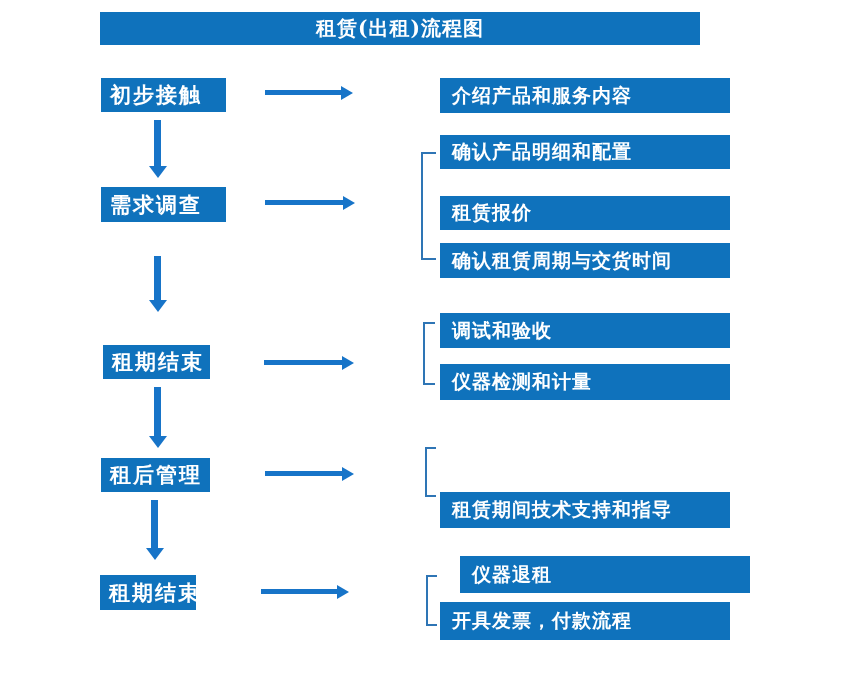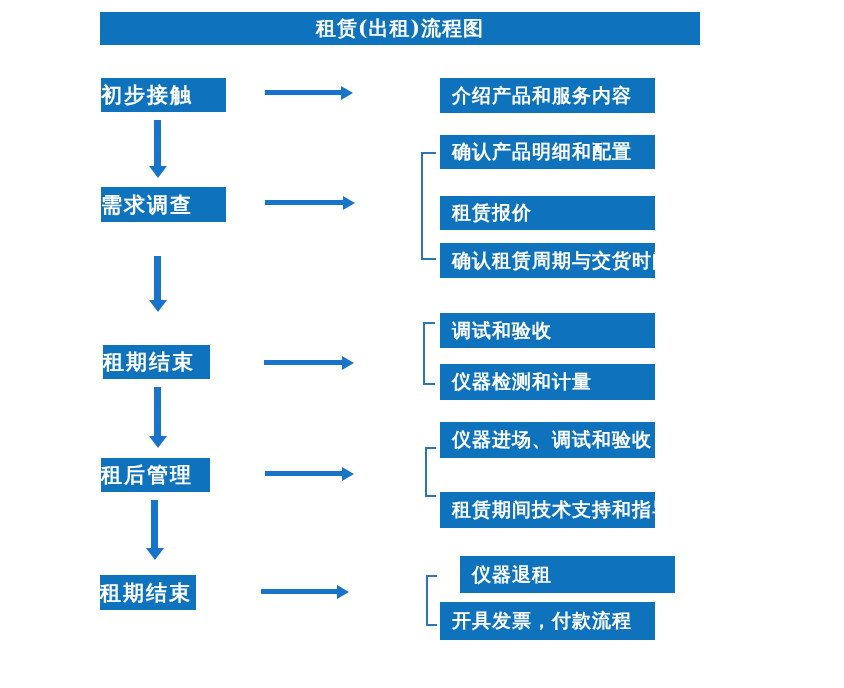--- a/index.html
+++ b/index.html
@@ -29,26 +29,27 @@
     display: flex; align-items: center; justify-content: center;
     letter-spacing: 1px;
   }
   .step {
     position: absolute;
     background: var(--box-fill);
     color: var(--text);
     font-size: 21px;
     font-weight: bold;
     display: flex; align-items: center;
+    padding-left: 9px;
     letter-spacing: 2px;
     white-space: nowrap;
   }
   .detail {
     position: absolute;
-    left: 440px; width: 215px;
+    left: 440px; width: 290px;
     background: var(--box-fill);
     color: var(--text);
     font-size: 19px;
     font-weight: bold;
     display: flex; align-items: center;
     padding-left: 12px;
     letter-spacing: 1px;
     white-space: nowrap;
   }
   .v-arrow {
@@ -115,18 +116,17 @@
   <div class="bracket" style="left:423px; top:322px; width:12px; height:63px;"></div>
   <div class="bracket" style="left:425px; top:447px; width:11px; height:50px;"></div>
   <div class="bracket" style="left:426px; top:575px; width:11px; height:51px;"></div>
 
   <div class="detail" style="top:78px;  height:35px;">介绍产品和服务内容</div>
   <div class="detail" style="top:135px; height:34px;">确认产品明细和配置</div>
   <div class="detail" style="top:196px; height:34px;">租赁报价</div>
   <div class="detail" style="top:243px; height:35px;font-family:Liberation Mono, monospace;">确认租赁周期与交货时间</div>
   <div class="detail" style="top:313px; height:35px;">调试和验收</div>
   <div class="detail" style="top:364px; height:36px;">仪器检测和计量</div>
-  <div class="detail" style="top:422px; height:36px;">仪器进场、调试和验收</div>
   <div class="detail" style="top:492px; height:36px;">租赁期间技术支持和指导</div>
   <div class="detail" style="top:556px; height:37px;margin-left:20px;">仪器退租</div>
   <div class="detail" style="top:602px; height:38px;">开具发票，付款流程</div>
 
 </div>
 
 </body></html>

